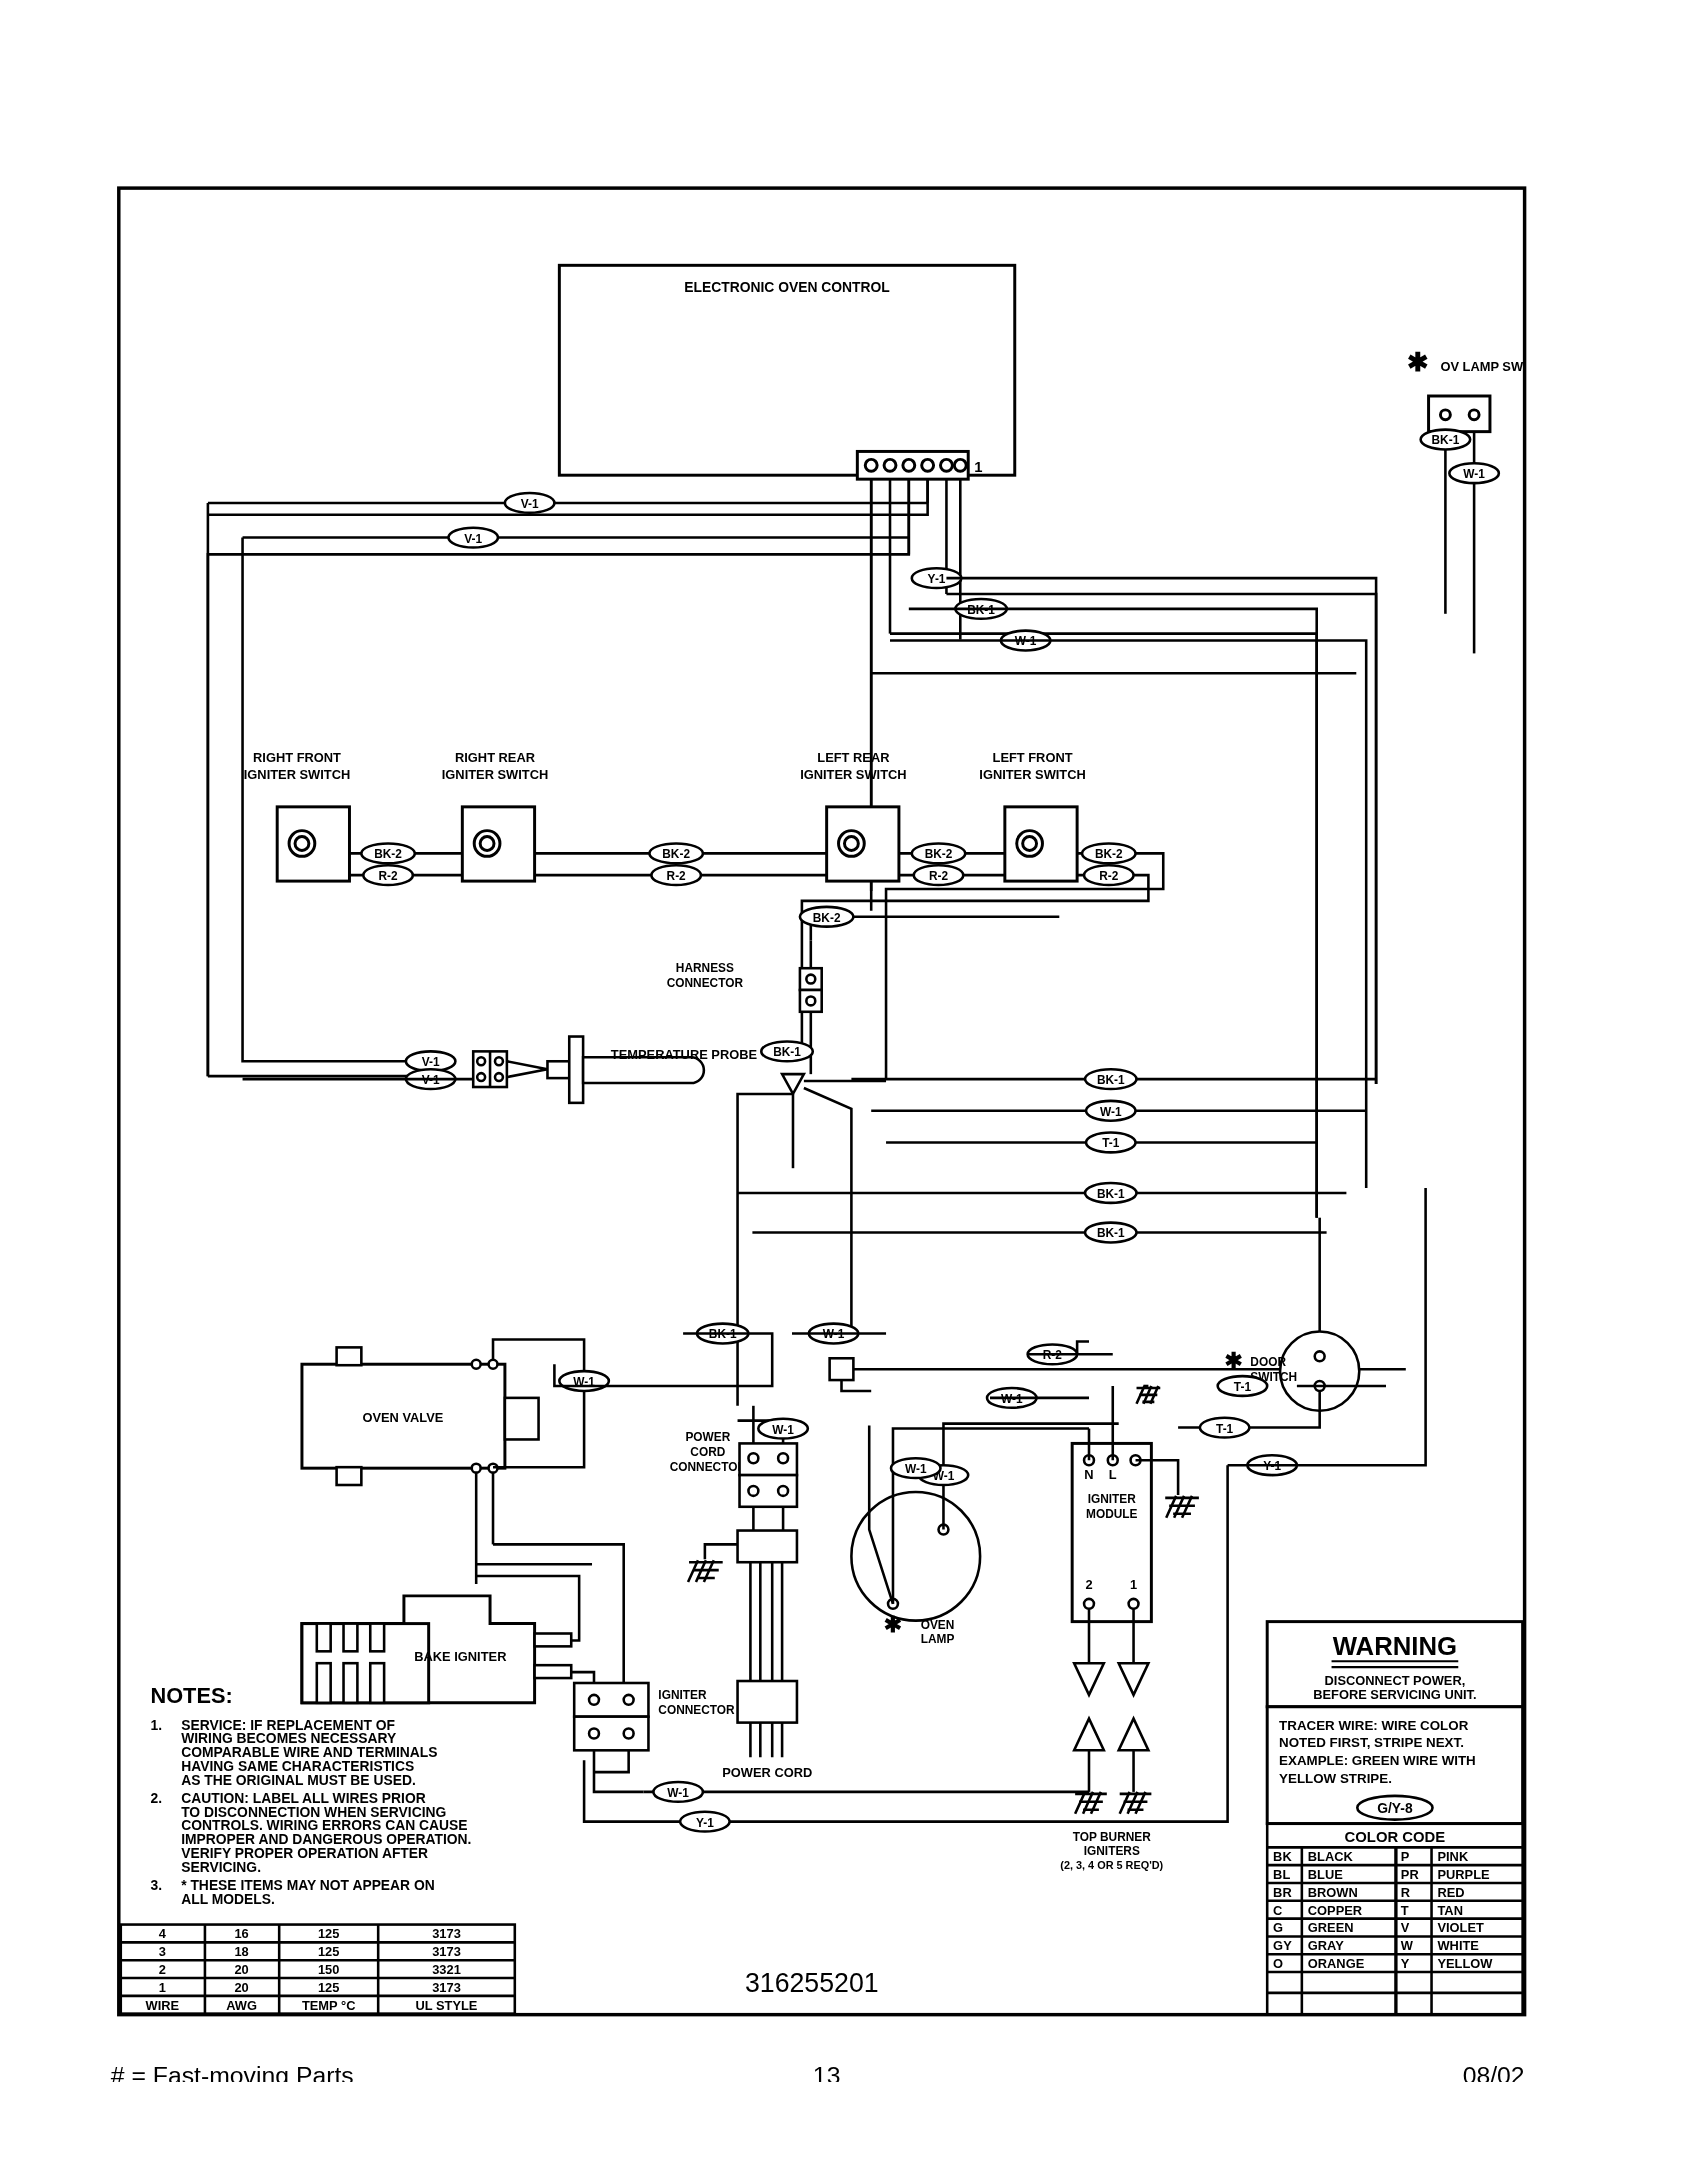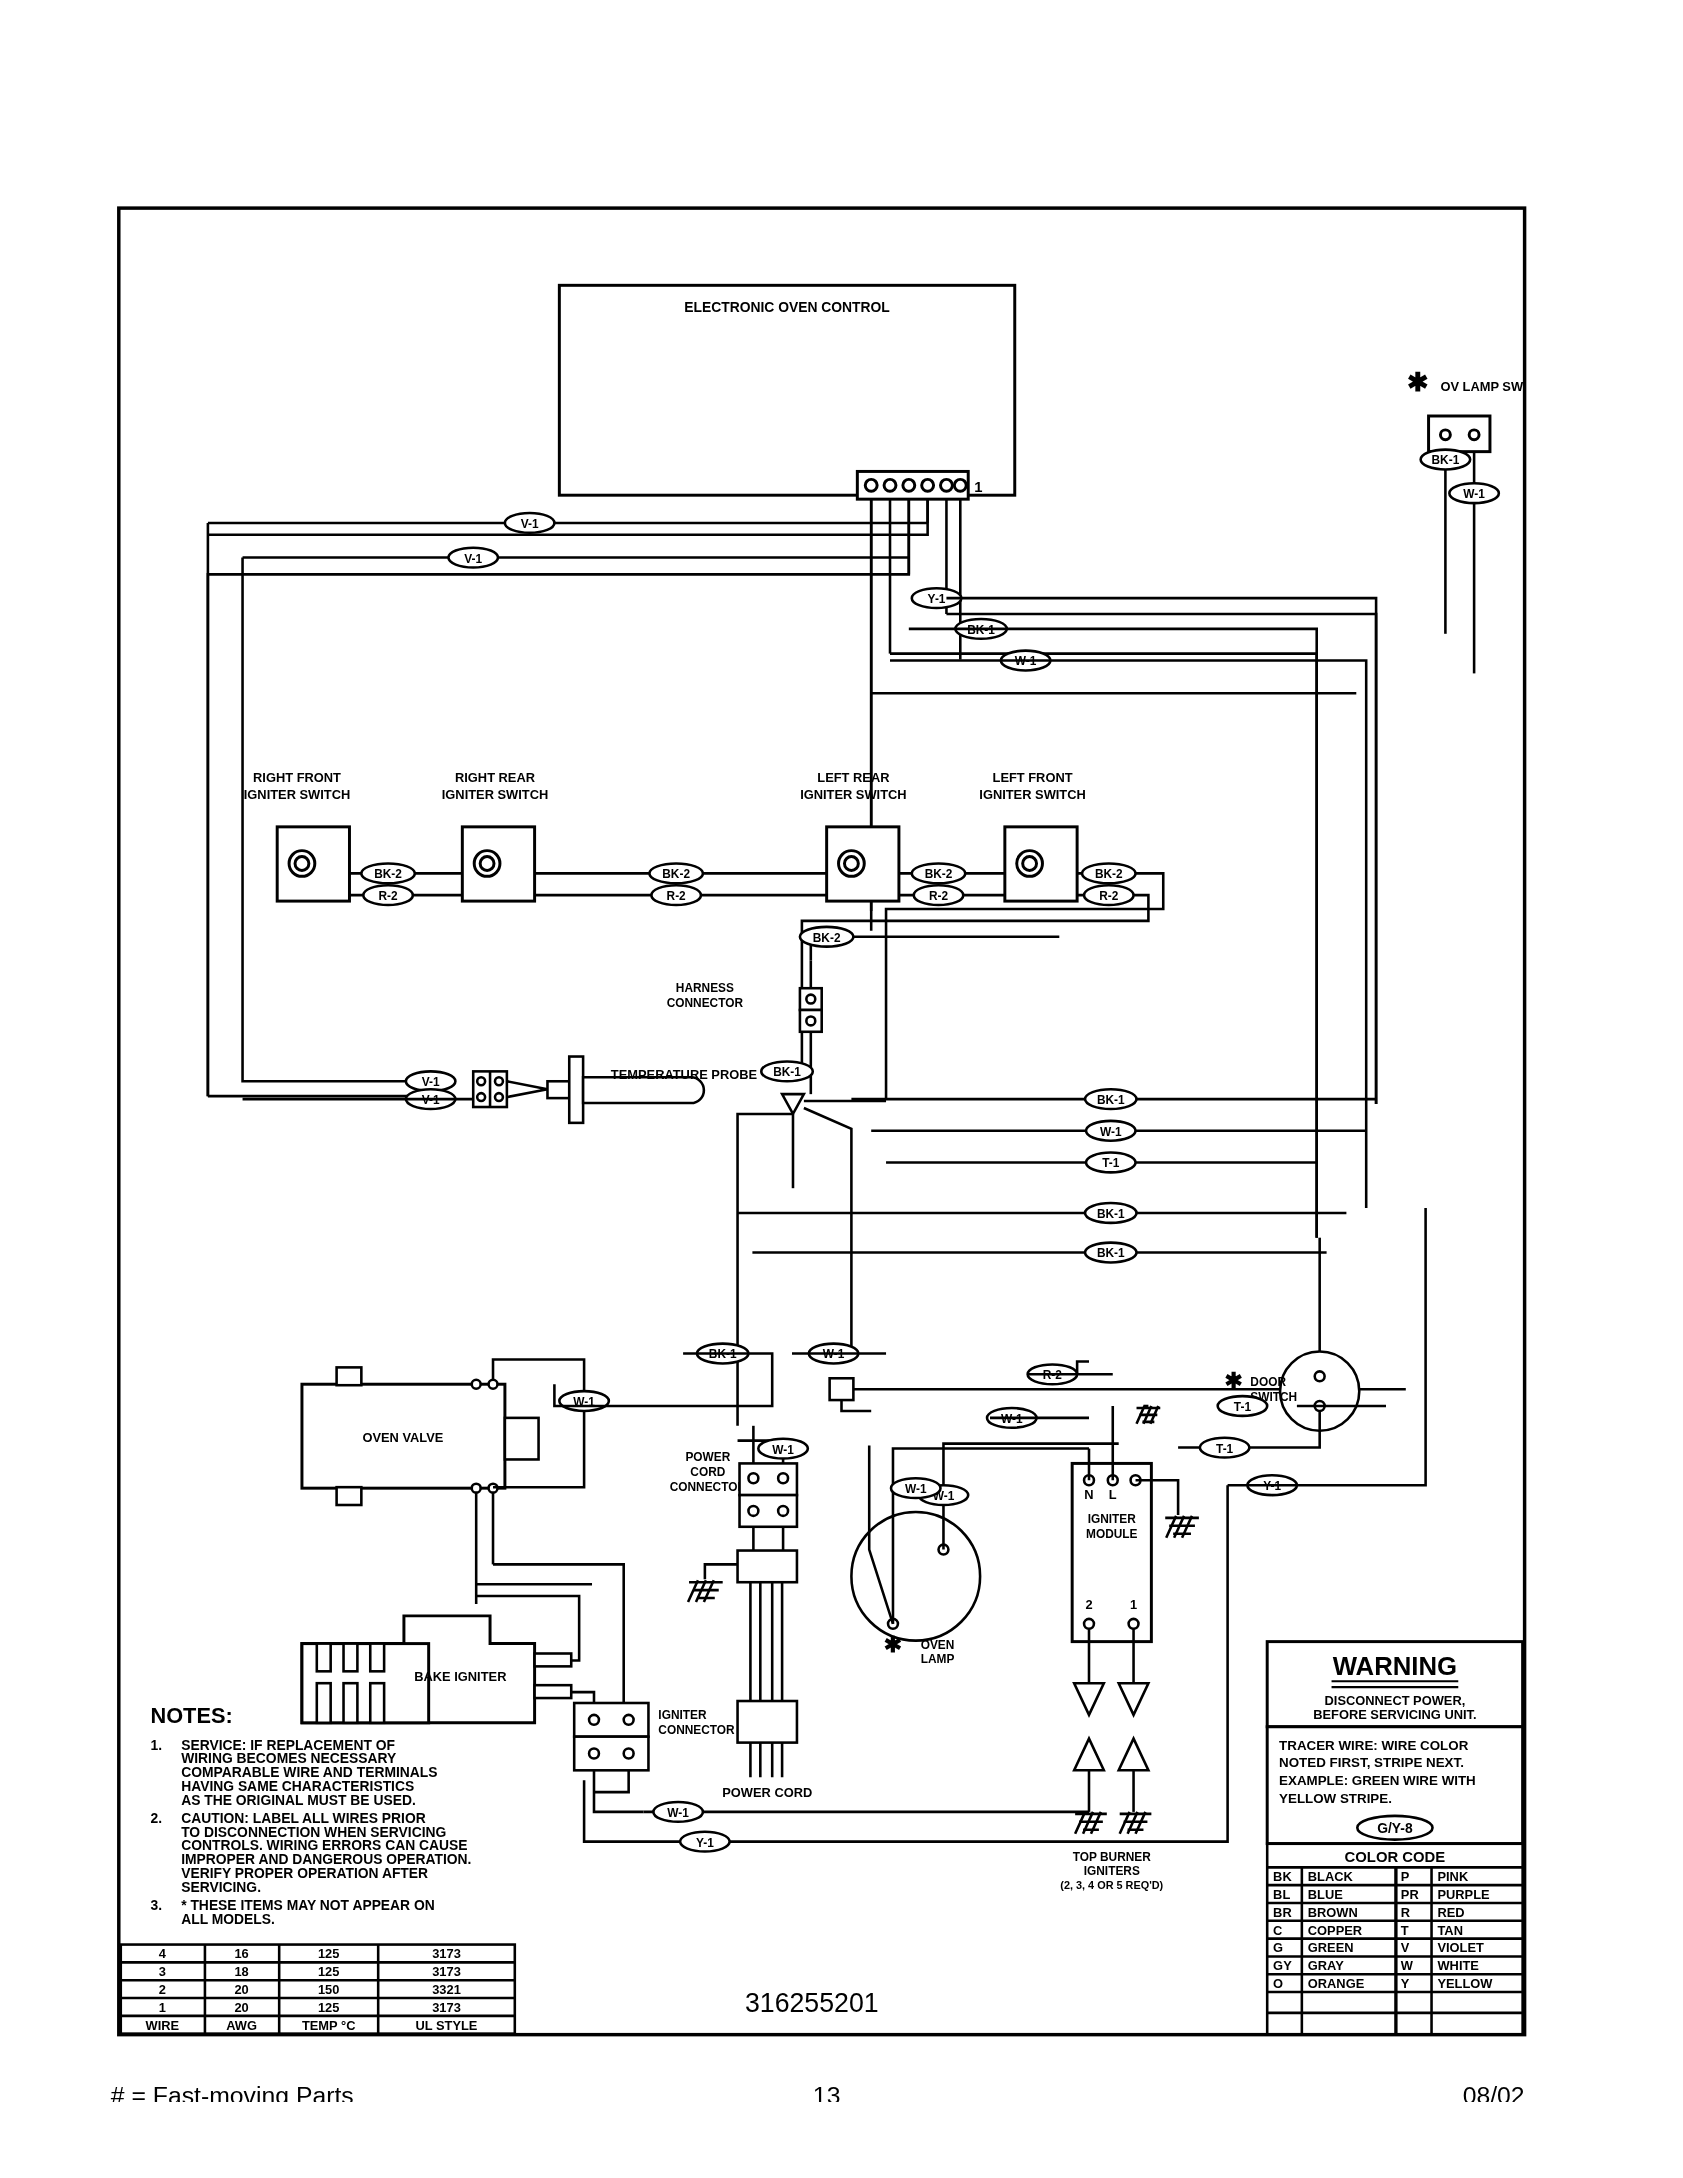--- a/index.html
+++ b/index.html
@@ -1,17 +1,17 @@
 <!DOCTYPE html>
 <html><head>
 <meta charset="utf-8">
 <style>
   html,body{margin:0;padding:0;background:#ffffff;}
   body{width:1683px;height:2178px;font-family:"Liberation Sans",sans-serif;color:#000;}
-  #root{position:relative;width:1683px;height:2082px;overflow:hidden;margin-top:20px;}
+  #root{position:relative;width:1683px;height:2082px;overflow:hidden;}
   svg{display:block;}
   .lbl{font-family:"Liberation Sans",sans-serif;font-weight:bold;}
 </style>
 </head>
 <body>
 
 <div id="root">
 <svg id="diagram" width="1683" height="2178" viewBox="0 0 1700 2200" xmlns="http://www.w3.org/2000/svg">
   <rect x="0" y="0" width="1700" height="2200" fill="#ffffff"></rect>
 

